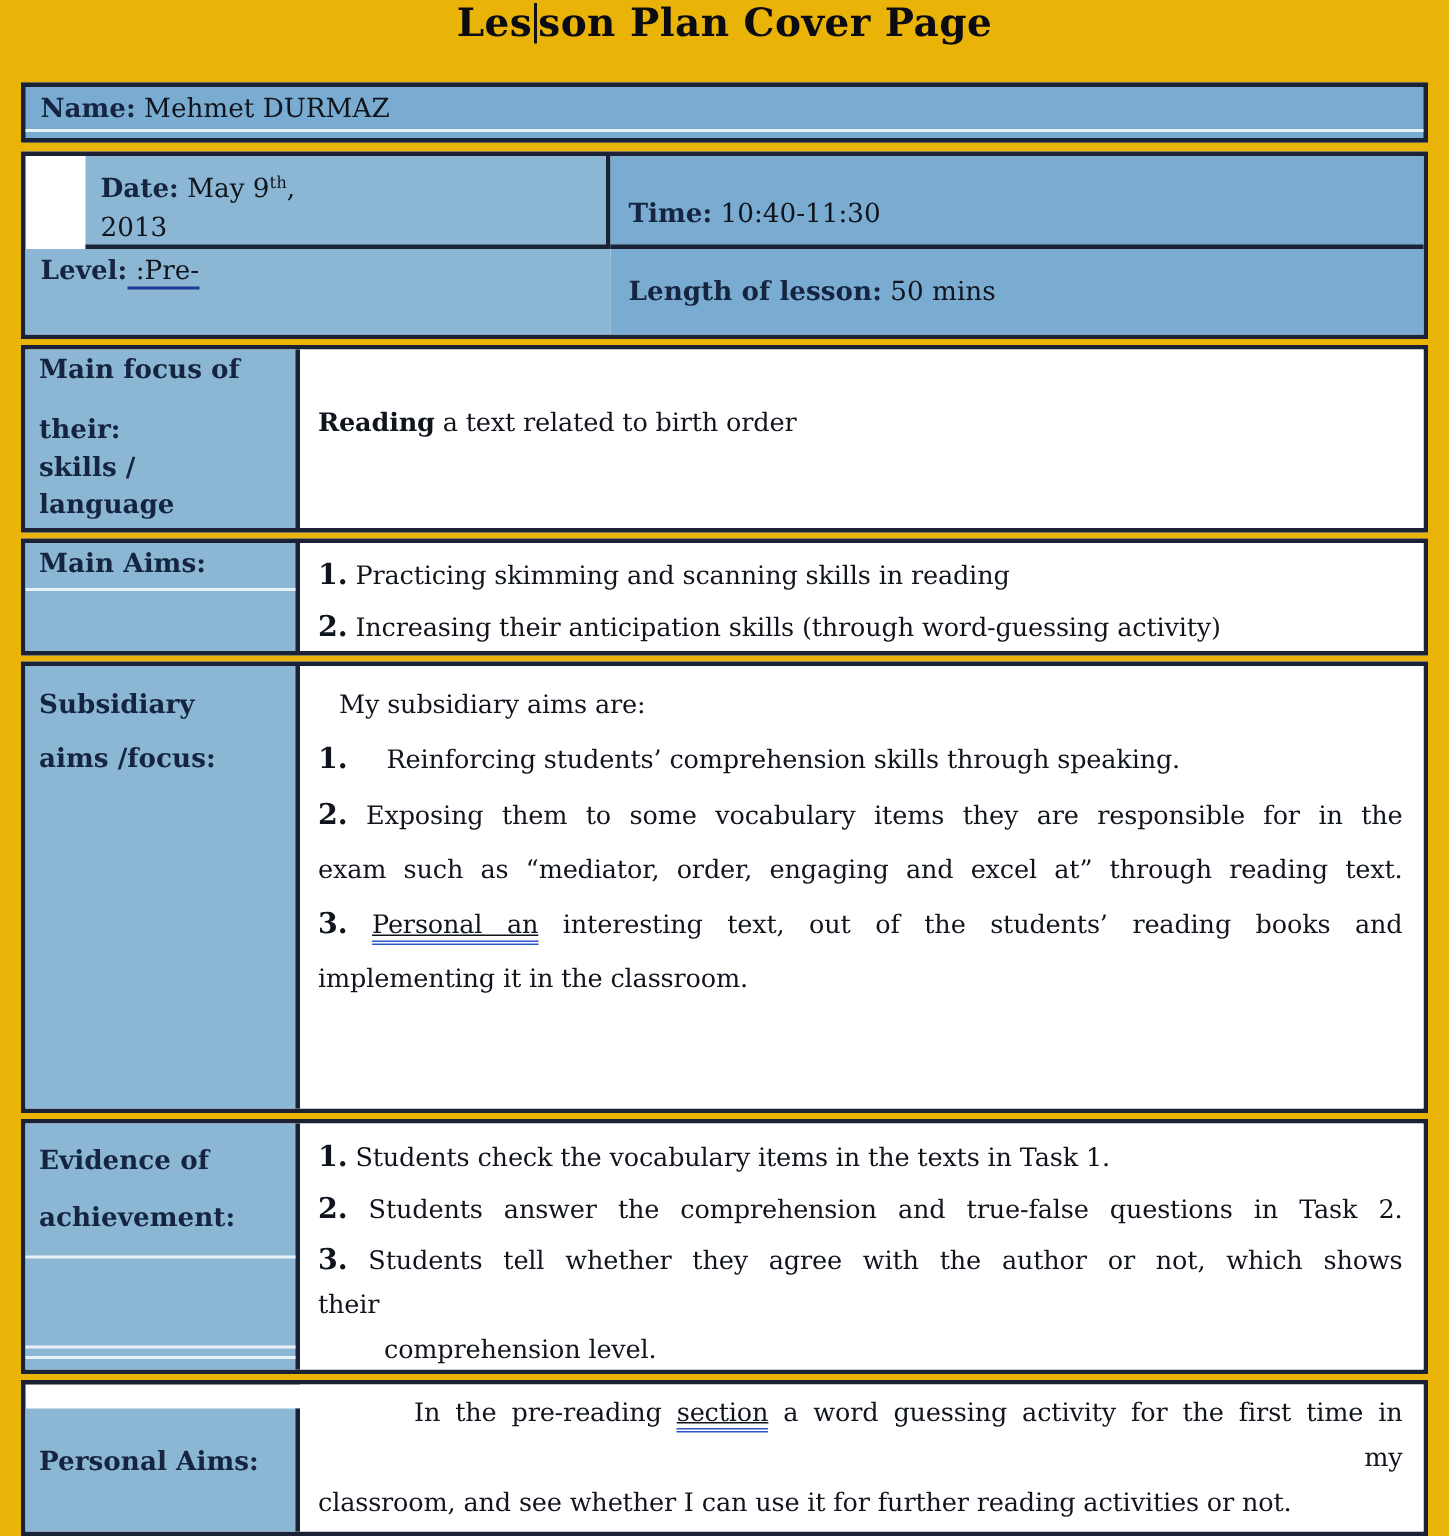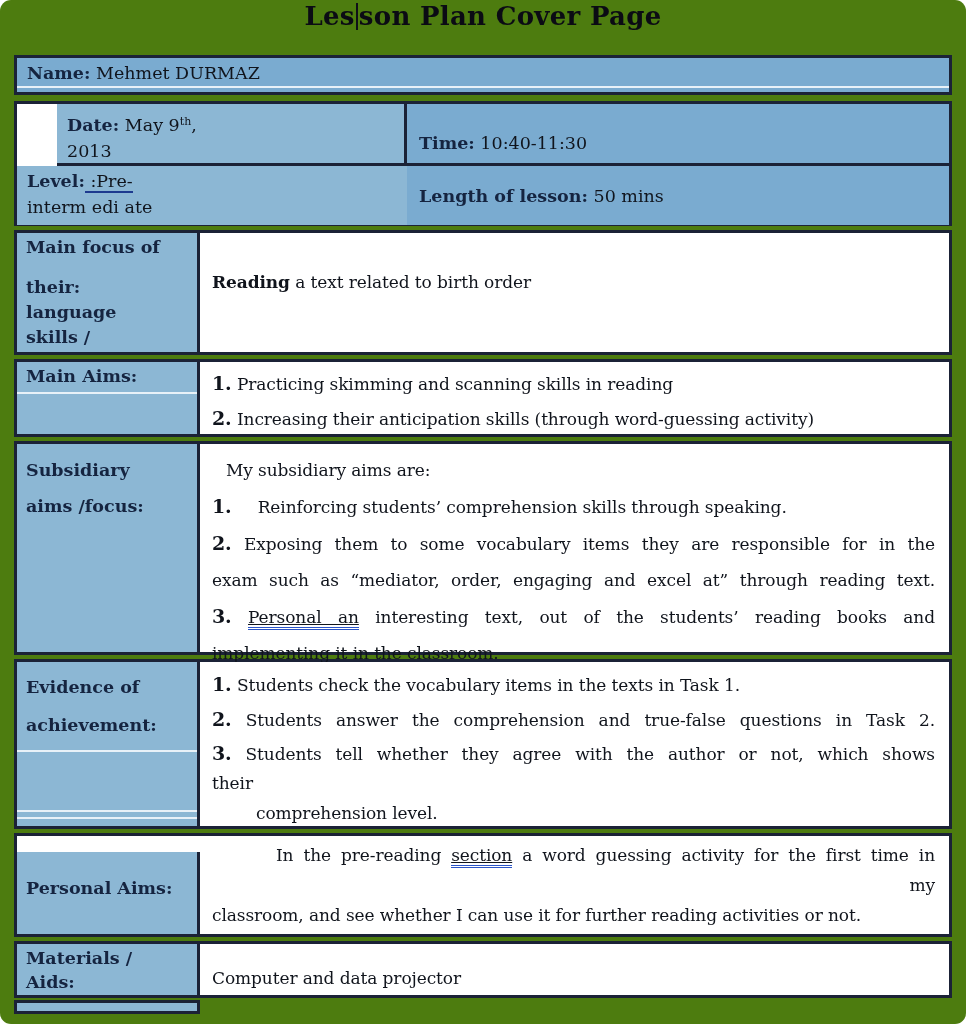--- a/index.html
+++ b/index.html
@@ -7,22 +7,22 @@
     --blue:#7aabd0;
     --blue-l:#8cb7d4;
     --rule:#e8f1f8;
     --ink:#10141c;
     --label-ink:#152440;
     --gum:#2b55c8;
   }
   *{margin:0;padding:0;box-sizing:border-box;}
   body{background:#ffffff;}
   .page{
-    width:966px;height:1024px;background:#4d7c0f;overflow:hidden;position:relative;
-    font-family:"DejaVu Serif","Liberation Serif",serif;color:var(--ink);border-radius:11px;
+    width:966px;height:1024px;background:#eab308;overflow:hidden;position:relative;
+    font-family:"DejaVu Serif","Liberation Serif",serif;color:var(--ink);
   }
   .doc-title{
     height:55px;text-align:center;font-weight:bold;font-size:26px;color:#0b0b14;
     padding-top:1px;letter-spacing:.3px;
   }
   .cursor{display:inline-block;width:2px;height:27px;background:#101018;vertical-align:-5px;margin:0 1px;}
   .tbl{margin-left:14px;width:938px;}
   .gap6{height:6px;} .gap4{height:4px;} .gap2{height:2px;}
 
   .row{border:3px solid var(--bd);display:flex;background:#fff;}
@@ -57,21 +57,21 @@
 
   .row-mainfocus{height:125px;}
   .row-mainfocus .lines{line-height:25px;margin-top:6px;}
   .row-mainfocus .content{padding-top:36px;line-height:26px;}
 
   .row-mainaims{height:78px;}
   .row-mainaims .content{padding-top:4px;}
   .row-mainaims .item{line-height:34px;}
   .num{font-weight:bold;font-size:19px;}
 
-  .row-subsidiary{height:214px;}
+  .row-subsidiary{height:301px;}
   .row-subsidiary .labelcell{line-height:36px;padding-top:8px;}
   .row-subsidiary .content{padding-top:8px;}
   .row-subsidiary .line{line-height:36px;}
   .indent{text-indent:14px;}
   .jst{text-align:justify;text-align-last:justify;}
   .num-gap{margin-right:26px;}
   .u-gram{text-decoration:underline;border-bottom:3px double var(--gum);padding-bottom:0;}
 
   .row-evidence{height:170px;}
   .row-evidence .labelcell{line-height:38px;padding-top:6px;}
@@ -115,37 +115,36 @@
       <div class="c-date">
         <div><span class="lb">Date:</span>
           <span>May 9</span><sup>th</sup><span>,</span></div>
         <div>2013</div>
       </div>
       <div class="c-time">
         <div><span class="lb">Time:</span> <span>10:40-11:30</span></div>
       </div>
       <div class="c-level">
         <div><span class="lb">Level:</span><span class="u-level"> :Pre-</span></div>
-        <div>interm edi ate</div>
       </div>
       <div class="c-length">
         <div><span class="lb">Length of lesson:</span> <span>50 mins</span></div>
       </div>
     </div>
 
     <div class="gap4"></div>
 
     <div class="row row-mainfocus">
       <div class="labelcell">
         <div>Main focus of</div>
         <div class="rule"></div>
         <div class="lines">
           <div>their:</div>
+          <div>skills /</div>
           <div>language</div>
-          <div>skills /</div>
         </div>
       </div>
       <div class="content">
         <span style="font-weight:bold">Reading</span><span> a text related to birth order</span>
       </div>
     </div>
 
     <div class="gap4"></div>
 
     <div class="row row-mainaims">

